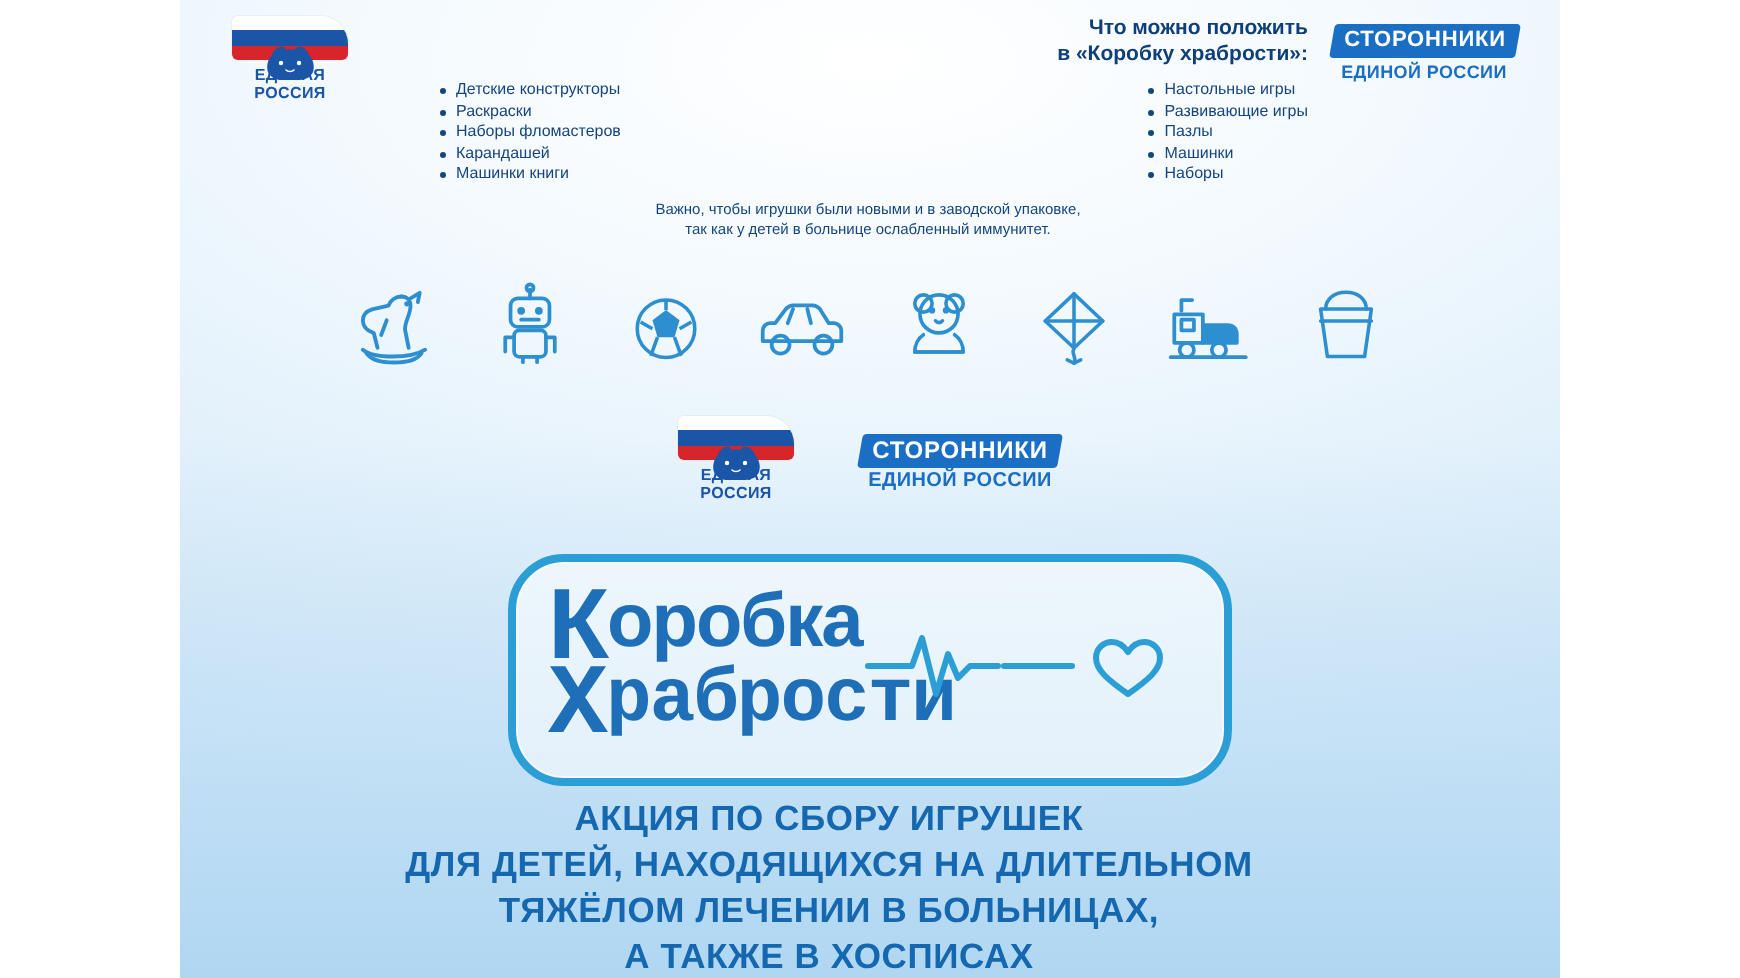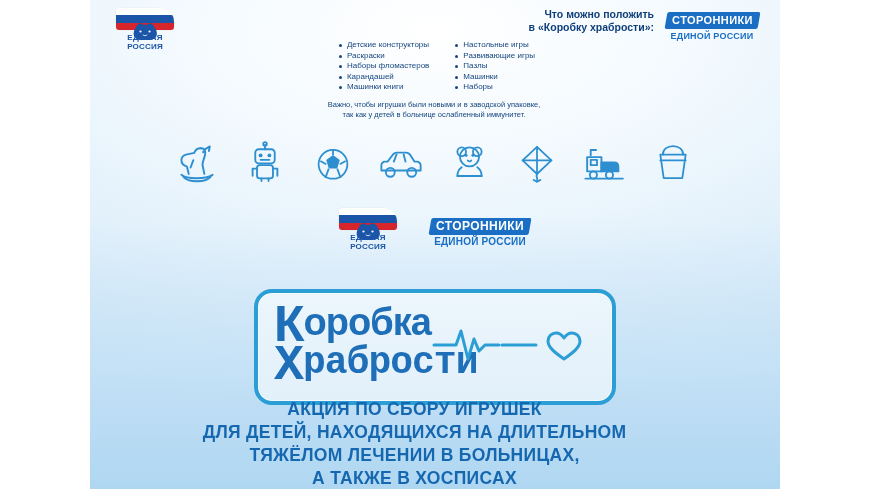--- a/index.html
+++ b/index.html
@@ -111,21 +111,21 @@
   .header-title {
     text-align: right;
     font-size: 10.5px;
     font-weight: bold;
     line-height: 13px;
     color: #0f3f7a;
     margin-bottom: 6px;
   }
   .lists {
     display: flex;
-    justify-content: center;
+    justify-content: space-between;
     gap: 26px;
     padding-left: 30px;
   }
   .lists ul {
     margin: 0;
     padding: 0;
     list-style: none;
   }
   .lists li {
     font-size: 8px;
@@ -212,25 +212,25 @@
   .mid-logos .er-logo { width: 68px; }
   .mid-logos .sup-logo { width: 112px; padding-top: 10px; }
   .mid-logos .sup-ribbon { font-size: 12px; }
   .mid-logos .sup-sub { font-size: 10px; }
 
   
   .badge {
     position: absolute;
     left: 50%;
     transform: translateX(-50%);
-    top: 289px;
+    top: 277px;
     width: 354px;
     height: 108px;
     border: 4px solid #2b9ed6;
-    border-radius: 18px;
+    border-radius: 28px;
     background: rgba(255,255,255,0.55);
     box-shadow: inset 0 0 0 1px rgba(255,255,255,0.6);
   }
   .badge-line {
     position: absolute;
     left: 16px;
     color: #1f6fb8;
     font-weight: bold;
     font-family: "Liberation Sans", sans-serif;
     letter-spacing: -1px;

